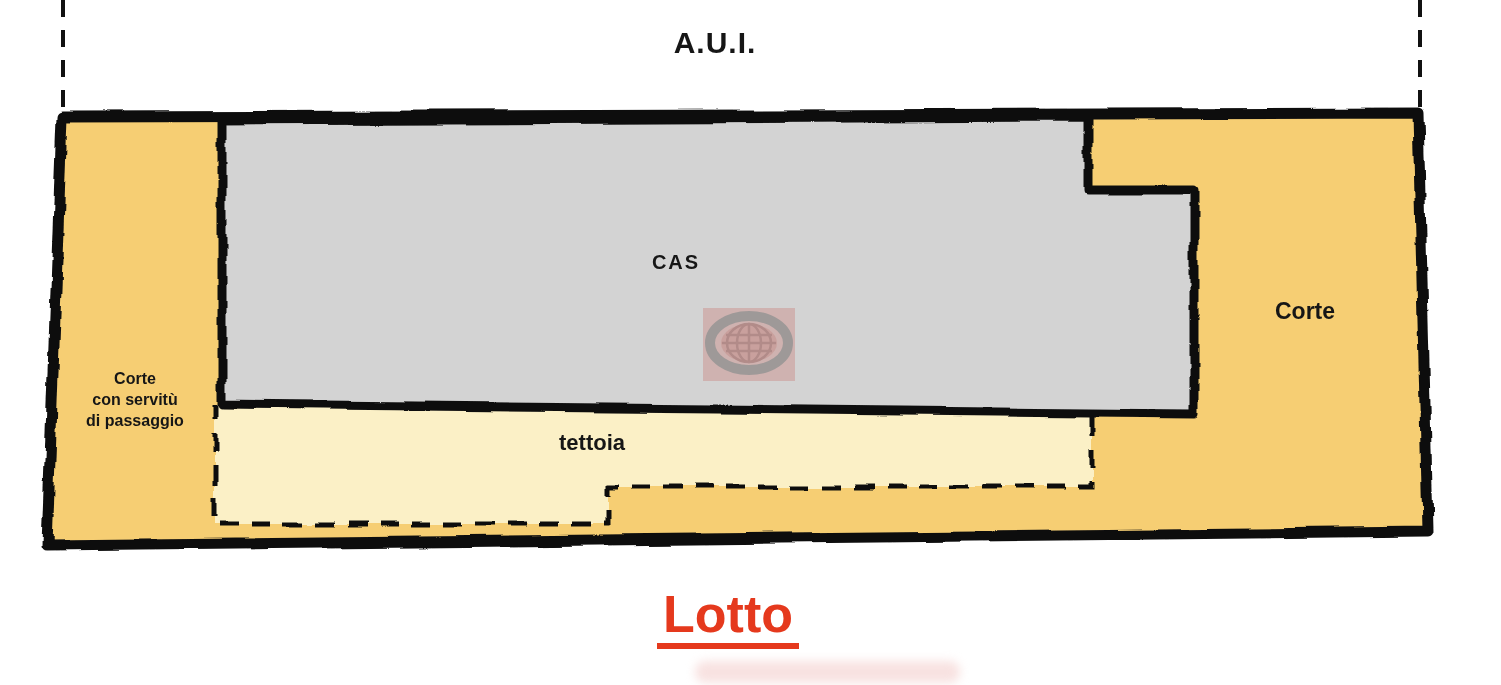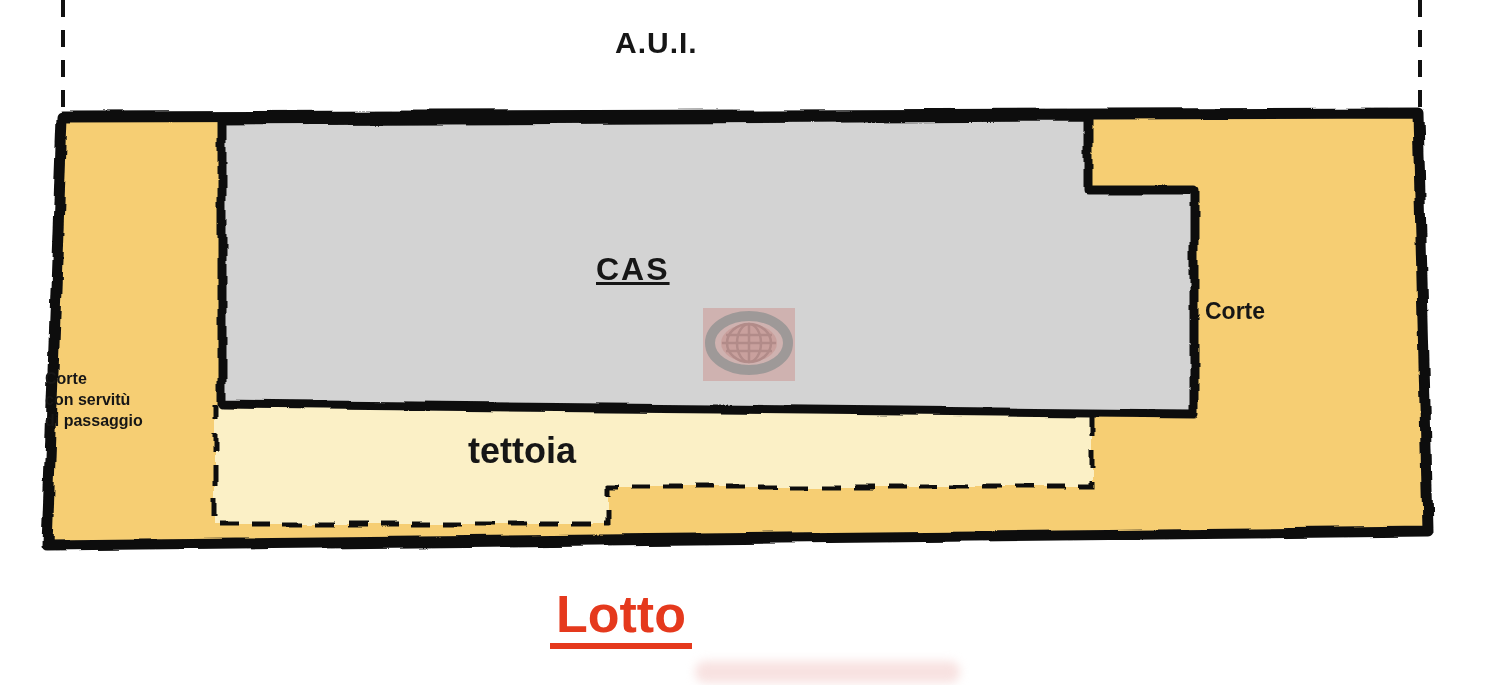--- a/index.html
+++ b/index.html
@@ -20,30 +20,30 @@
   #plan-svg {
     position: absolute;
     left: 0;
     top: 0;
   }
   .label {
     position: absolute;
     font-family: "Liberation Sans", sans-serif;
     font-weight: bold;
     color: #161616;
-    text-align: left;
+    text-align: center;
     white-space: nowrap;
     user-select: none;
   }
   #aui-label      { left: 615px; top: 26px;  width: 200px; font-size: 30px; letter-spacing: 1px; }
-  #cas-label      { left: 596px; top: 251px; width: 160px; font-size: 32px; letter-spacing: 2px; text-decoration: underline; }
-  #tettoia-label  { left: 468px; top: 430px; width: 200px; font-size: 36px; }
+  #cas-label      { left: 596px; top: 251px; width: 160px; font-size: 20px; letter-spacing: 2px; }
+  #tettoia-label  { left: 492px; top: 430px; width: 200px; font-size: 22px; }
   #corte-servitu-label   { left: 45px;  top: 368px; width: 180px; font-size: 16px; line-height: 21px; }
   #corte-esclusiva-label { left: 1205px; top: 297px; width: 200px; font-size: 23px; line-height: 28px; }
-  #lotto-label-wrap { left: 550px; top: 588px; width: 300px; }
+  #lotto-label-wrap { left: 578px; top: 588px; width: 300px; }
   #lotto-label-wrap .lotto-text {
     display: inline-block;
     font-size: 52px;
     color: #E5391D;
     border-bottom: 6px solid #E5391D;
     padding: 0 6px 3px 6px;
     line-height: 1.0;
   }
   #bottom-smudge {
     position: absolute;

